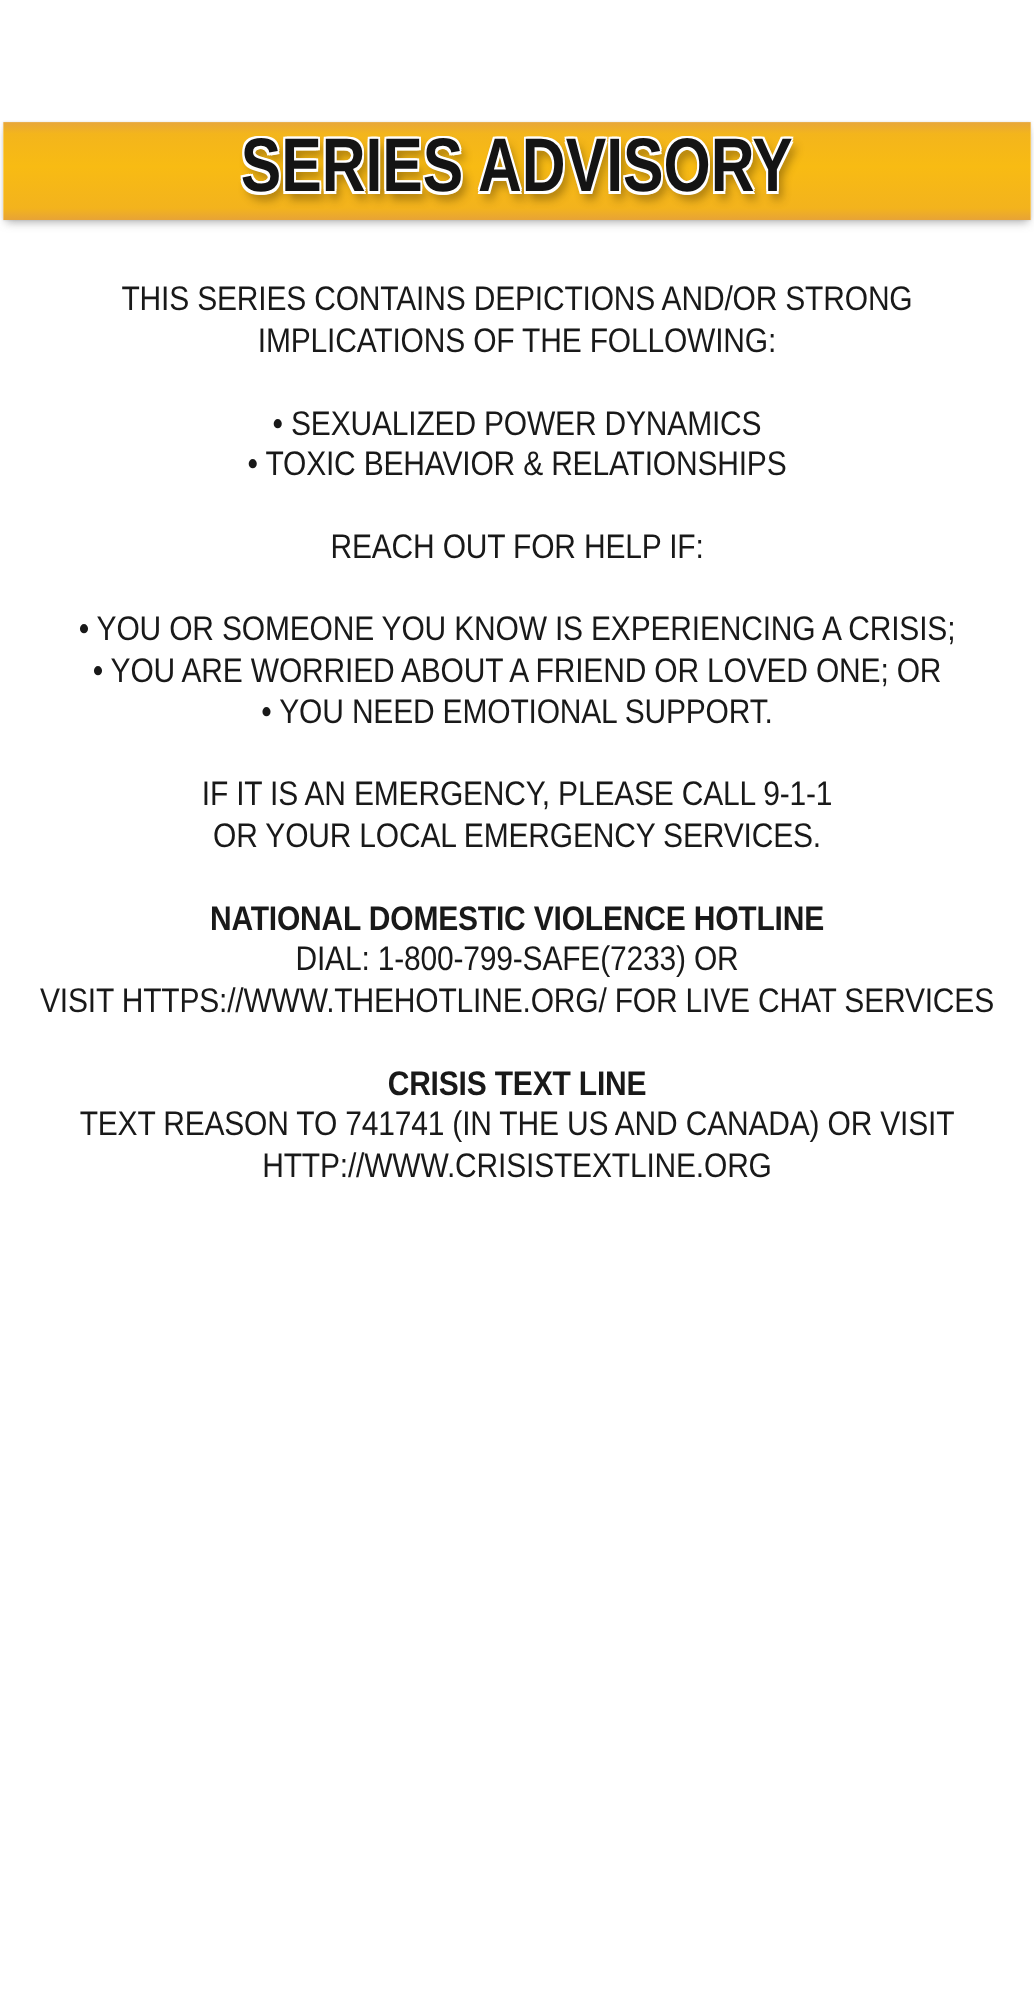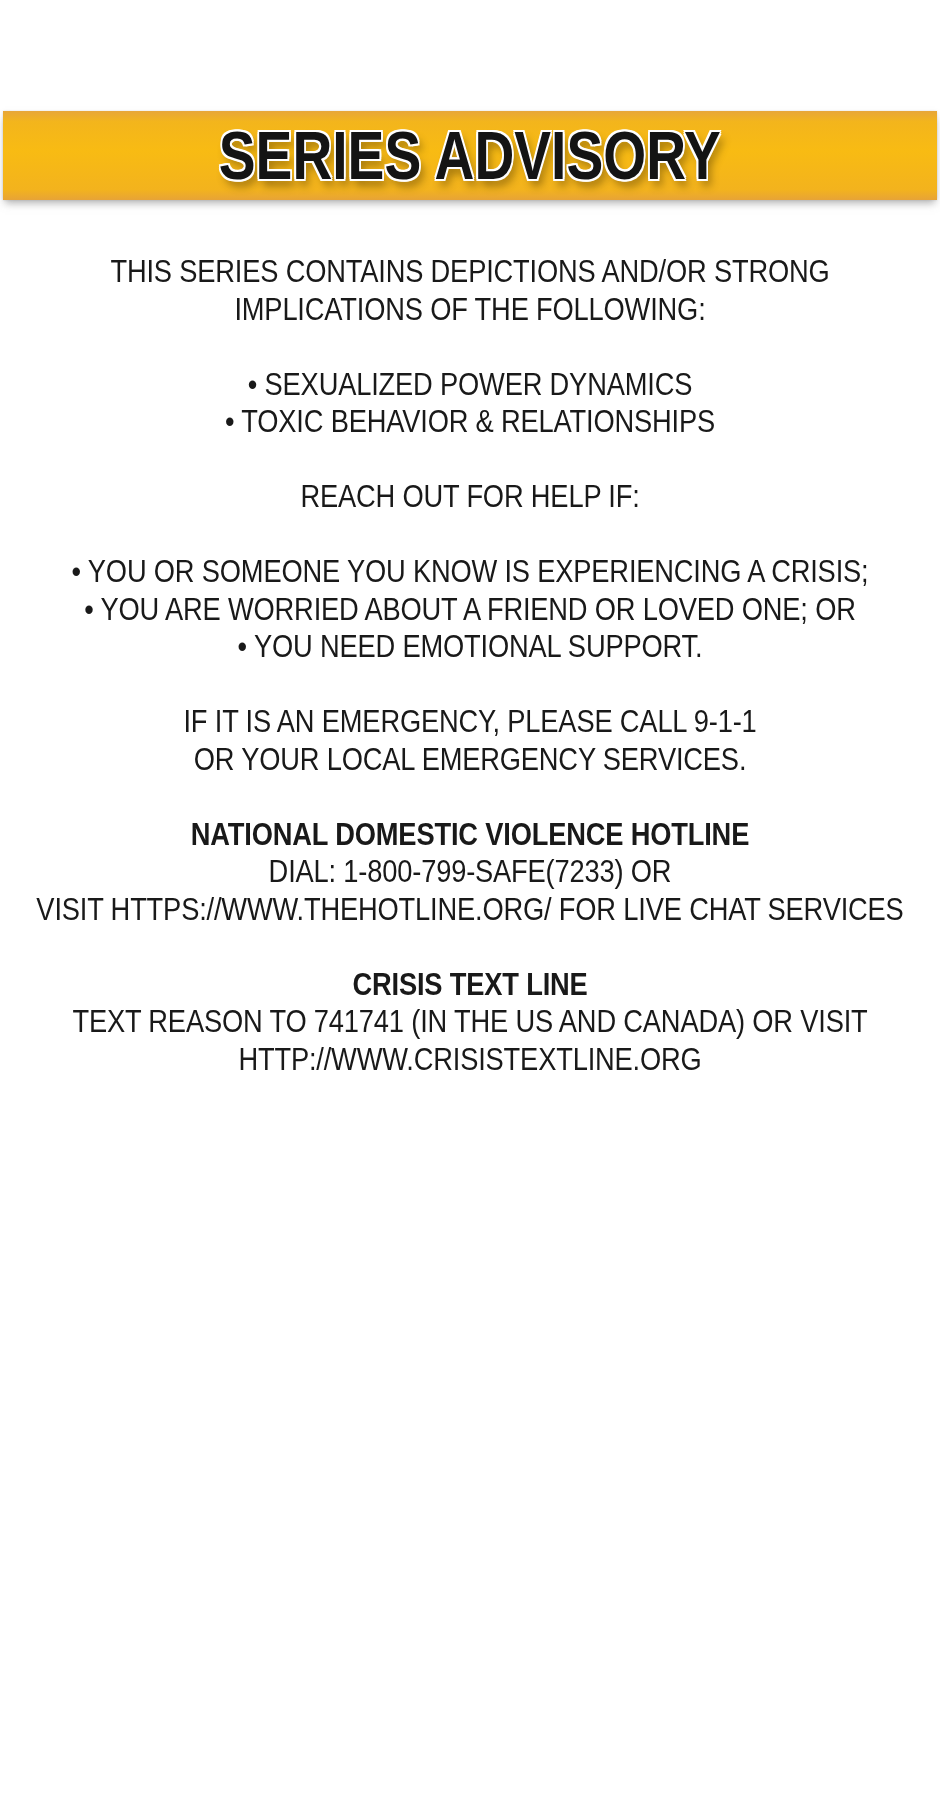--- a/index.html
+++ b/index.html
@@ -21,21 +21,20 @@
     right: 3px;
     height: 89px;
     background: linear-gradient(180deg,
       #e7a63a 0%,
       #f3b51c 12%,
       #f8bb13 45%,
       #f3b31d 88%,
       #e7a337 100%);
     box-shadow: 0 5px 8px -2px rgba(110,110,110,0.55), 0 0 2px rgba(0,0,0,0.12);
     display: flex;
-    align-items: center;
     justify-content: center;
   }
   .banner-title {
     font-size: 69px;
     font-weight: bold;
     color: #141414;
     letter-spacing: 0;
     white-space: nowrap;
     transform: scaleX(0.80);
     text-shadow:

